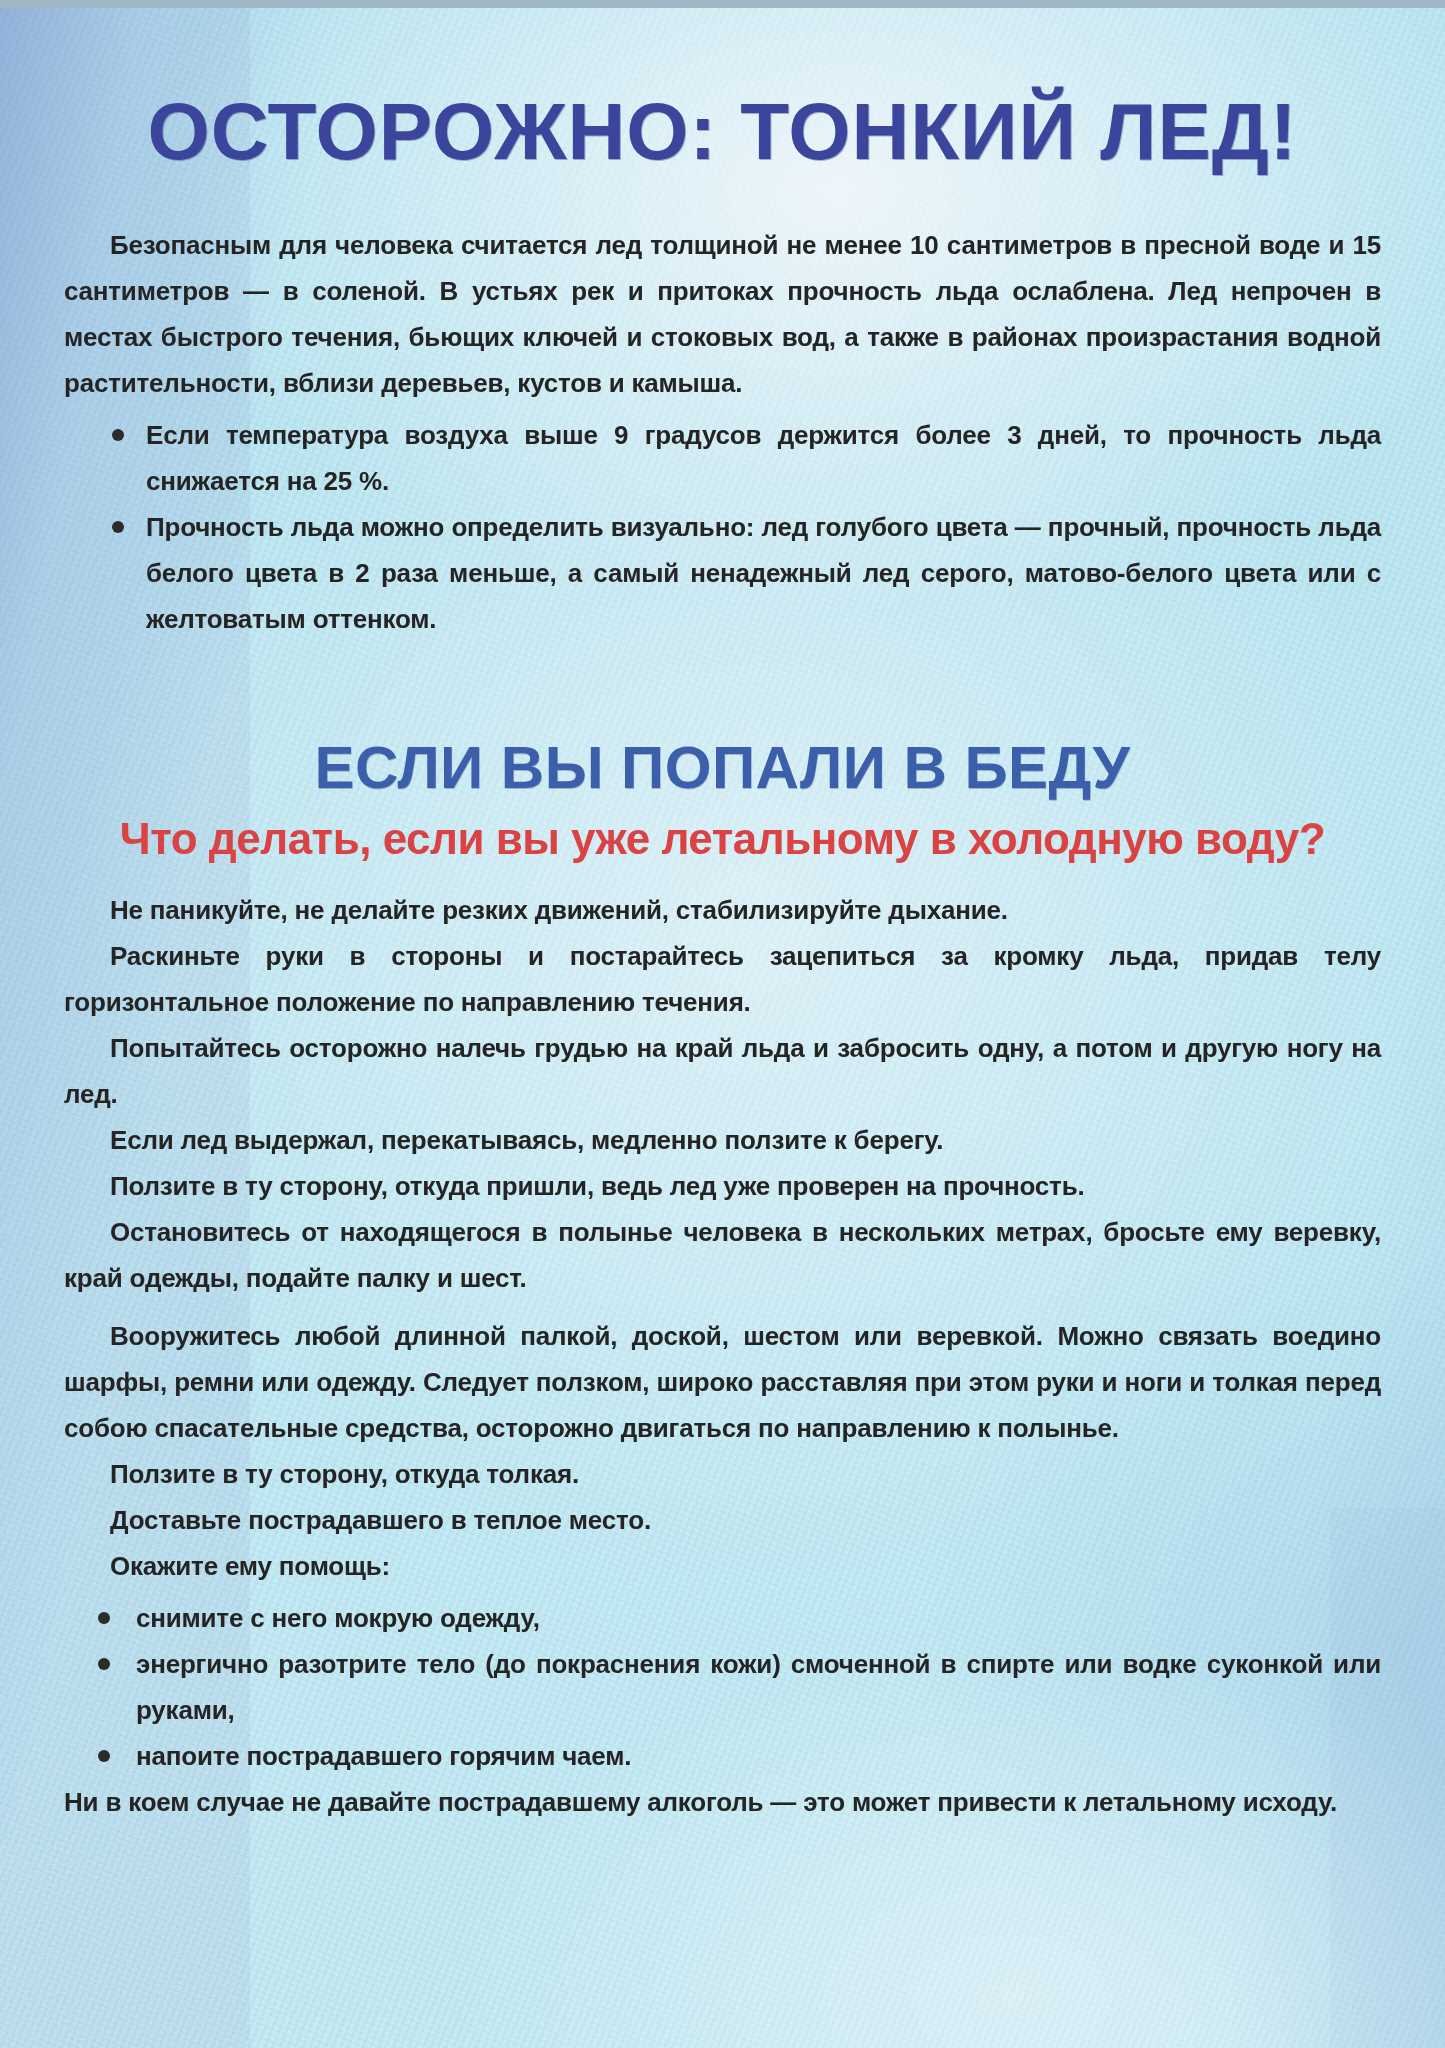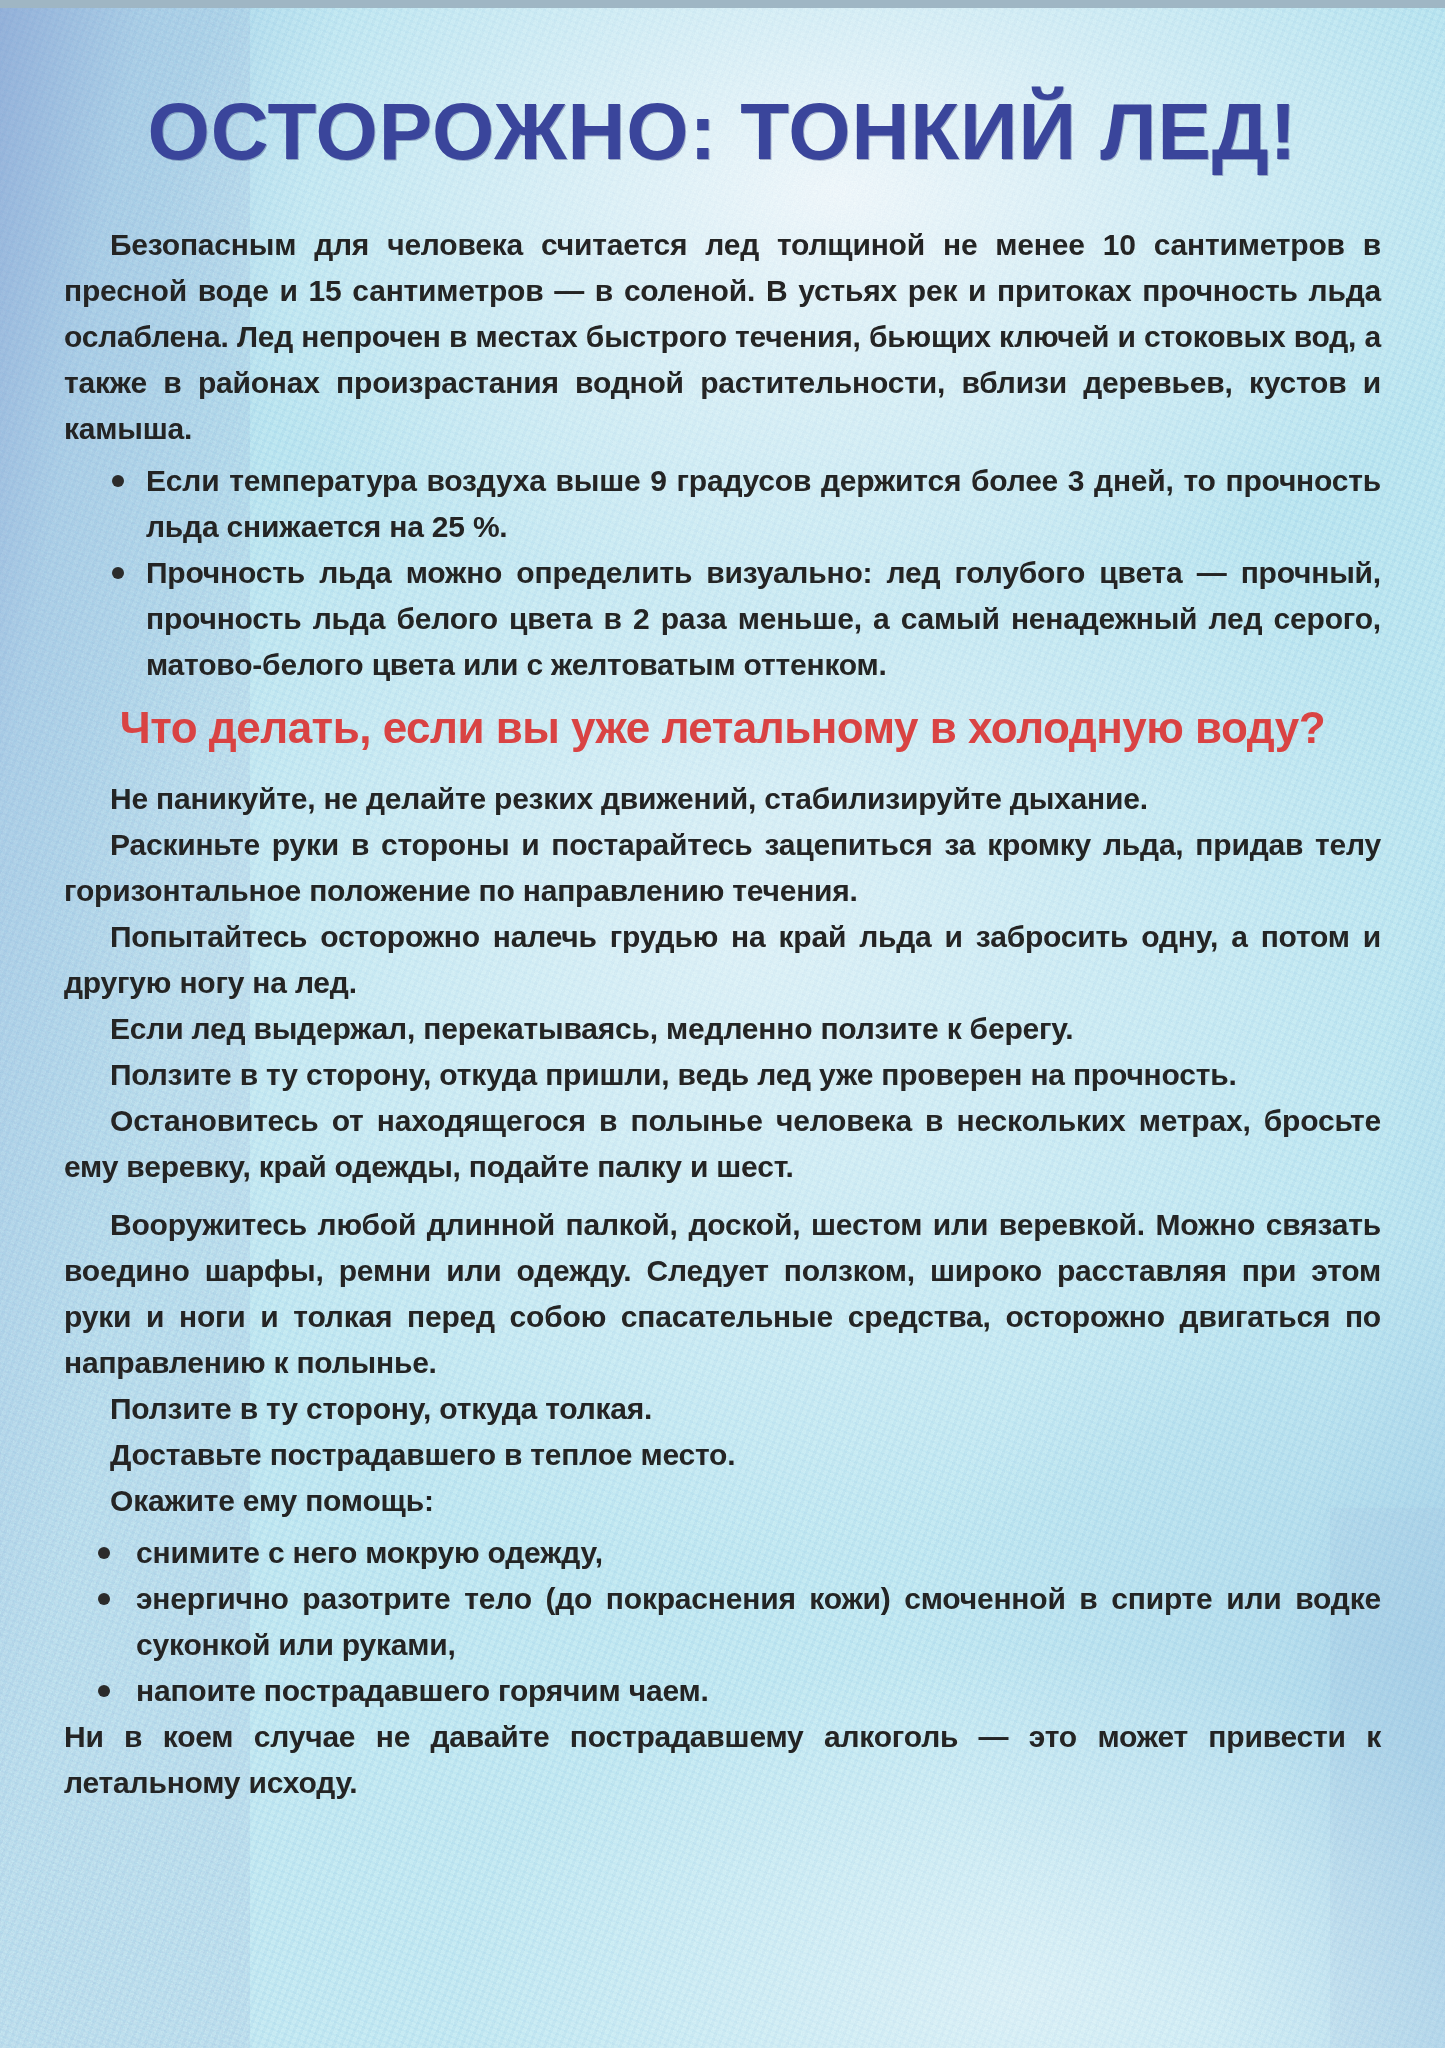--- a/index.html
+++ b/index.html
@@ -44,21 +44,21 @@
     font-size: 80px;
     line-height: 1.0;
     font-weight: 700;
     letter-spacing: 1px;
     color: var(--title-blue, #3a459b);
     text-shadow: 1px 1px 0 rgba(40,50,110,0.35);
   }
 
   .body-text {
     margin: 0;
-    font-size: 30px;
+    font-size: 26px;
     line-height: 46px;
     letter-spacing: -0.2px;
     text-align: justify;
     font-weight: 700;
     color: var(--body-text, #242424);
   }
   
   .indent { text-indent: 46px; }
 
   .intro-paragraph { margin-top: 50px; }
@@ -139,20 +139,21 @@
       <li class="body-text">
         <span class="bullet-dot"></span>
         <span>Если температура воздуха выше 9 градусов держится более 3 дней, то прочность льда снижается на 25 %.</span>
       </li>
       <li class="body-text">
         <span class="bullet-dot"></span>
         <span>Прочность льда можно определить визуально: лед голубого цвета — прочный, прочность льда белого цвета в 2 раза меньше, а самый ненадежный лед серого, матово-белого цвета или с желтоватым оттенком.</span>
       </li>
     </ul>
 
+    <h2 class="section-heading">ЕСЛИ ВЫ ПОПАЛИ В БЕДУ</h2>
 
     <h3 class="alert-subheading">Что делать, если вы уже летальному в холодную воду?</h3>
 
     <p class="body-text indent first-after-sub">Не паникуйте, не делайте резких движений, стабилизируйте дыхание.</p>
     <p class="body-text indent">Раскиньте руки в стороны и постарайтесь зацепиться за кромку льда, придав телу горизонтальное положение по направлению течения.</p>
     <p class="body-text indent">Попытайтесь осторожно налечь грудью на край льда и забросить одну, а потом и другую ногу на лед.</p>
     <p class="body-text indent">Если лед выдержал, перекатываясь, медленно ползите к берегу.</p>
     <p class="body-text indent">Ползите в ту сторону, откуда пришли, ведь лед уже проверен на прочность.</p>
 
 

